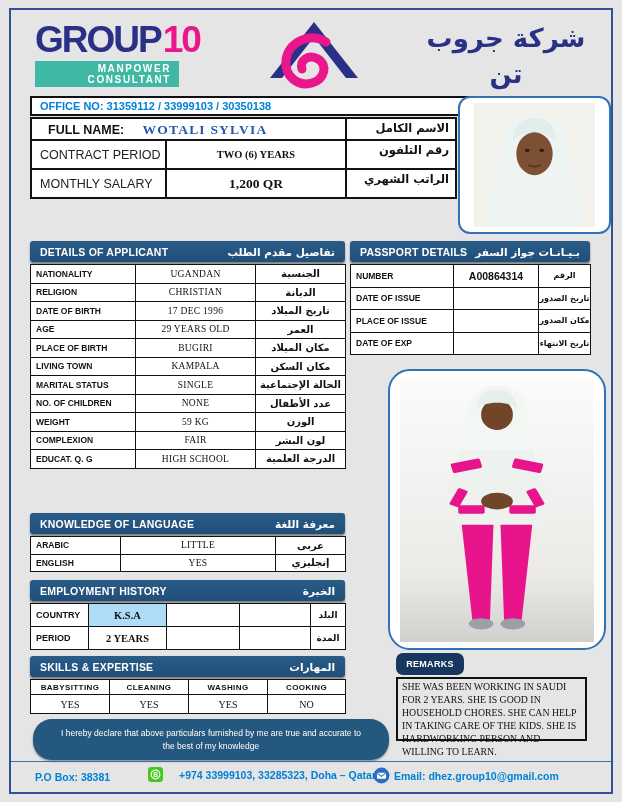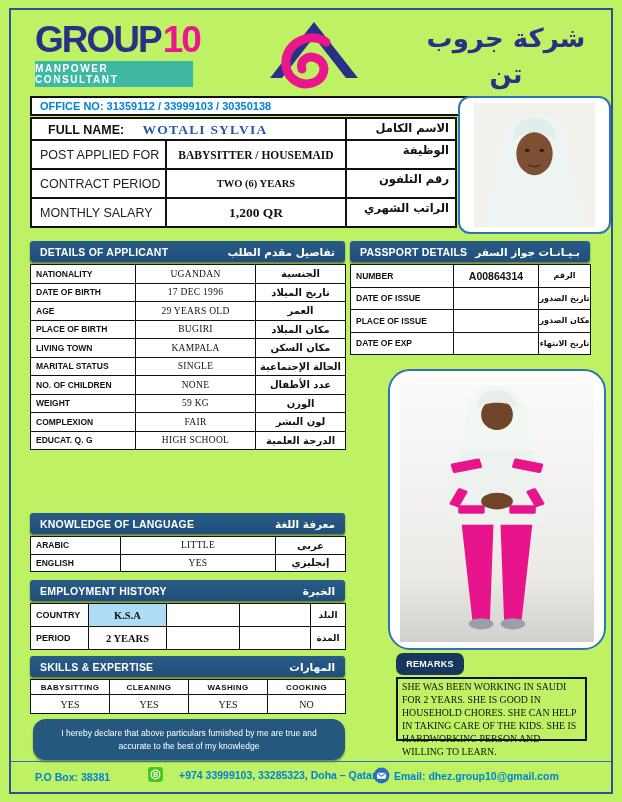--- a/index.html
+++ b/index.html
@@ -1,25 +1,25 @@
 <!DOCTYPE html>
 <html><head>
 <meta charset="utf-8">
 <style>
   * { margin:0; padding:0; box-sizing:border-box; }
   body { background:#fff; font-family:"Liberation Sans", sans-serif; }
-  .page { position:relative; width:622px; height:802px; background:#bef264; overflow:hidden; }
+  .page { position:relative; width:622px; height:802px; background:#e5e5e5; overflow:hidden; }
   .page-frame { position:absolute; left:9px; top:8px; right:9px; bottom:8px; border:2px solid #2E5395; }
 
   
   .logo-block { position:absolute; left:35px; top:22px; }
   .logo-text { font-weight:800; font-size:37px; letter-spacing:-2px; line-height:36px; font-family:"Liberation Sans",sans-serif; }
   .lg-group { color:#2B3087; }
   .lg-ten { color:#EC168C; margin-left:2px; }
-  .logo-banner { margin-top:3px; background:#3FB8A4; color:#fff; font-weight:700; font-size:10px; letter-spacing:1.6px; padding:2px 0; width:158px; text-align:left; }
+  .logo-banner { margin-top:3px; background:#3FB8A4; color:#fff; font-weight:700; font-size:10px; letter-spacing:1.6px; padding:2px 8px; width:144px; text-align:right; }
   .emblem { position:absolute; left:258px; top:16px; width:112px; height:76px; }
   .arabic-block { position:absolute; right:16px; top:20px; width:200px; text-align:center; }
   .ar-company { font-family:"DejaVu Sans",sans-serif; font-weight:700; font-size:26px; color:#2B3087; line-height:36px; }
   .ar-tagline { margin:4px auto 0; background:#3FB8A4; color:#fff; font-family:"DejaVu Sans",sans-serif; font-weight:700; font-size:10.5px; padding:2px 0; width:186px; }
 
   
   .office-box { position:absolute; left:30px; top:96px; width:492px; height:20px; border:2px solid #111; display:flex; align-items:center; justify-content:space-between; padding:0 10px 0 8px; background:#fff; }
   .office-no { color:#0081D6; font-weight:700; font-size:11px; }
   .ref-label { color:#0081D6; font-weight:700; font-size:10px; }
   .ref-value { color:#E00000; font-weight:700; font-size:8.5px; margin-left:3px; }
@@ -69,21 +69,21 @@
   .e-val { text-align:center; font-family:"Liberation Serif",serif; font-weight:700; font-size:10.5px; color:#111; }
   .ksa { background:#AEDCF6; }
   .e-ar { font-weight:700; font-size:9px; text-align:center; color:#111; }
 
   
   .skills-table { position:absolute; left:30px; top:679px; width:315px; }
   .skills-table th { height:15px; font-weight:700; font-size:8px; letter-spacing:.4px; color:#111; vertical-align:middle; }
   .skills-table td { height:19px; text-align:center; font-family:"Liberation Serif",serif; font-size:10px; color:#111; vertical-align:middle; }
 
   
-  .declaration { position:absolute; left:33px; top:719px; width:312px; height:41px; background:#25587f; border-radius:13px; color:#fff; font-size:8.5px; display:flex; align-items:center; justify-content:center; text-align:center; padding:8px 22px; line-height:13px; box-shadow:0 1.5px 2px rgba(0,0,0,.4); }
+  .declaration { position:absolute; left:33px; top:719px; width:356px; height:41px; background:#25587f; border-radius:19px; color:#fff; font-size:8.5px; display:flex; align-items:center; justify-content:center; text-align:center; padding:8px 22px; line-height:13px; box-shadow:0 1.5px 2px rgba(0,0,0,.4); }
 
   
   .passport-table { position:absolute; left:350px; top:264px; width:240px; }
   .passport-table td { height:22.5px; vertical-align:middle; }
   .p-lbl { font-weight:700; font-size:8.5px; padding-left:5px; color:#111; }
   .p-val { text-align:center; font-weight:700; font-size:10.5px; color:#111; }
   .p-ar { font-weight:700; font-size:8px; line-height:9px; text-align:center; color:#111; }
 
   
   .fullbody-box { position:absolute; left:388px; top:369px; width:218px; height:281px; border:2.5px solid #2E74B5; border-radius:22px; padding:6px 10px; background:#fff; }
@@ -136,25 +136,20 @@
       </colgroup>
     <tbody>
         <tr>
       <td class="fn-cell" colspan="2">
         <span class="fn-label">FULL NAME:</span>
         <span class="fn-value">WOTALI SYLVIA</span>
       </td>
       <td class="m-ar arb">الاسم الكامل</td>
     </tr>
     <tr>
-      <td class="m-lbl">POST APPLIED FOR</td>
-      <td class="m-val v0">BABYSITTER / HOUSEMAID</td>
-      <td class="m-ar arb">الوظيفة</td>
-    </tr>
-    <tr>
       <td class="m-lbl">CONTRACT PERIOD</td>
       <td class="m-val v1">TWO (6) YEARS</td>
       <td class="m-ar arb">رقم التلفون</td>
     </tr>
     <tr>
       <td class="m-lbl">MONTHLY SALARY</td>
       <td class="m-val v2">1,200 QR</td>
       <td class="m-ar arb">الراتب الشهري</td>
     </tr>
   </tbody>
@@ -180,20 +175,25 @@
     <colgroup>
         <col style="width:105px">
         <col style="width:120px">
         <col style="width:90px">
       </colgroup>
     <tbody>
         <tr>
           <td class="d-lbl">NATIONALITY</td>
           <td class="d-val">UGANDAN</td>
           <td class="d-ar arb">الجنسية</td>
+        </tr>
+    <tr>
+          <td class="d-lbl">RELIGION</td>
+          <td class="d-val">CHRISTIAN</td>
+          <td class="d-ar arb">الديانة</td>
         </tr>
     <tr>
           <td class="d-lbl">DATE OF BIRTH</td>
           <td class="d-val">17 DEC 1996</td>
           <td class="d-ar arb">تاريخ الميلاد</td>
         </tr>
     <tr>
           <td class="d-lbl">AGE</td>
           <td class="d-val">29 YEARS OLD</td>
           <td class="d-ar arb">العمر</td>

